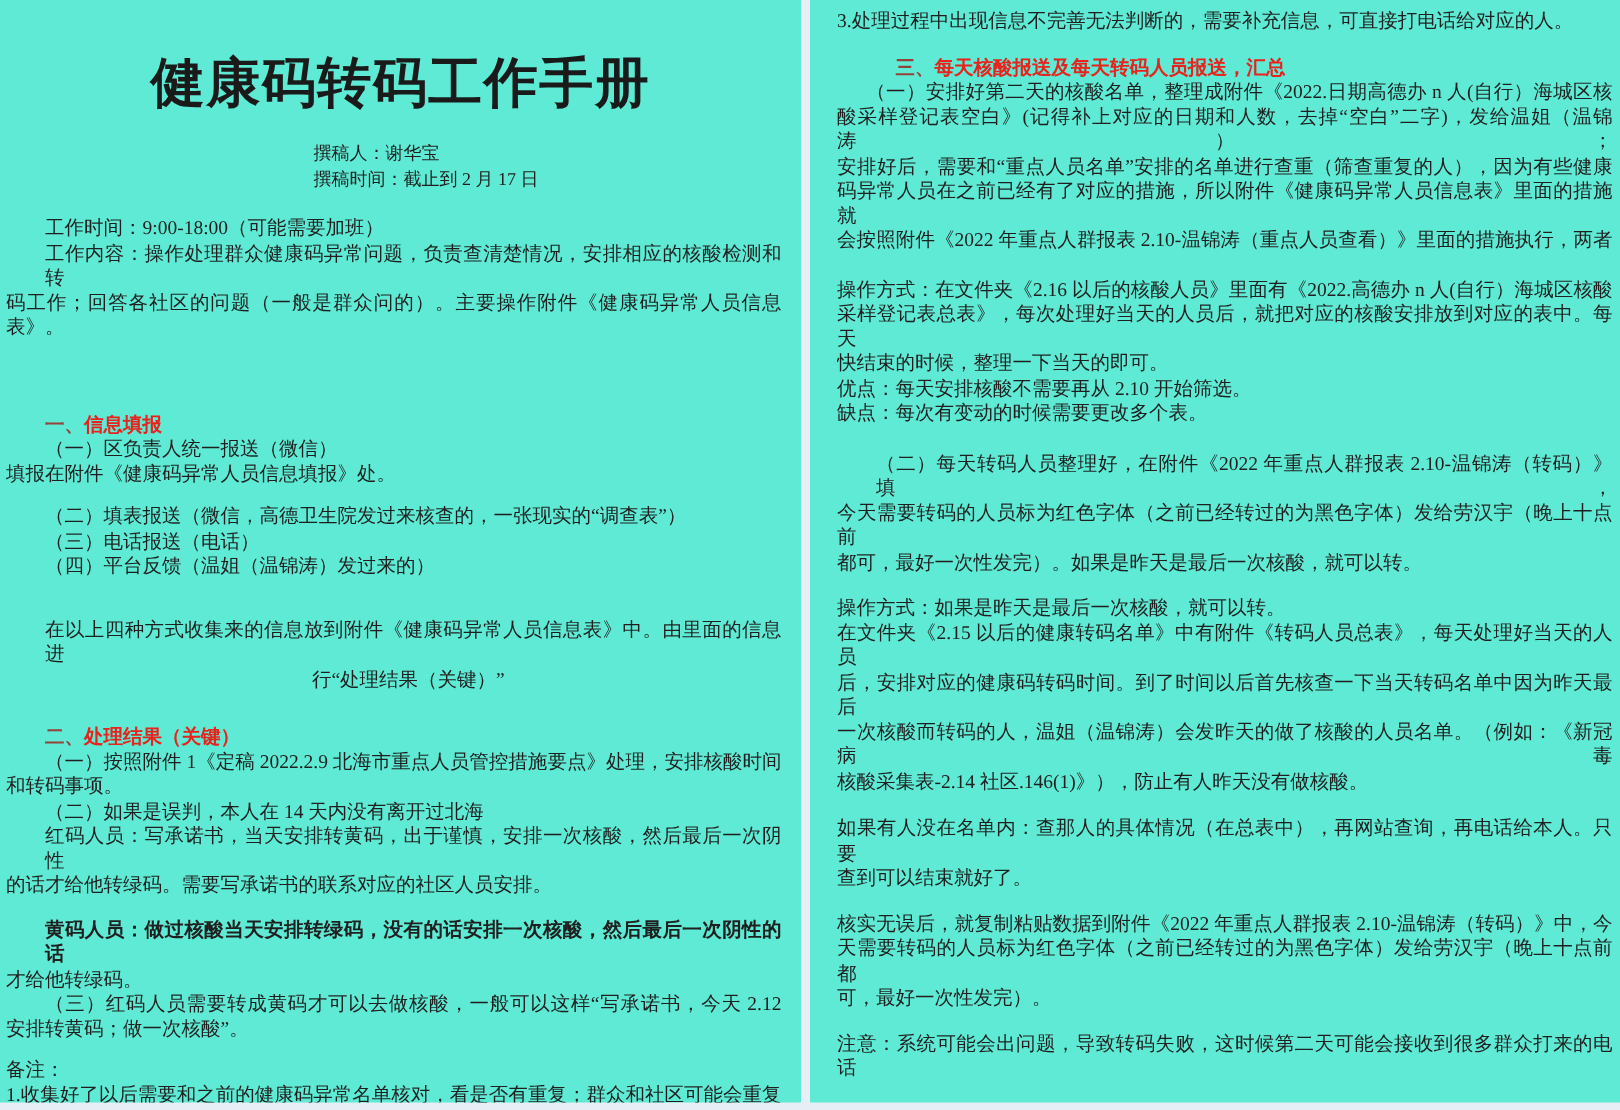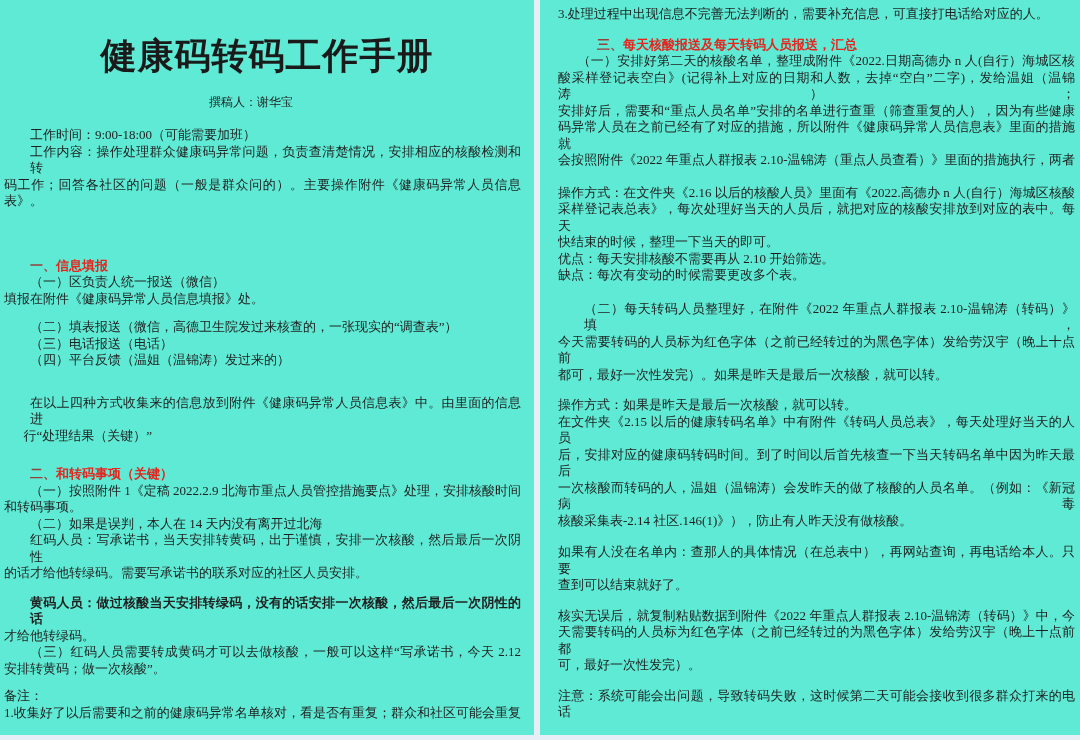--- a/index.html
+++ b/index.html
@@ -50,35 +50,36 @@
   .ln .hprefix{font-weight:bold;}
   .ln.h{font-weight:bold;}
 </style>
 </head>
 <body>
 
 <div class="page" id="page-left">
   <div class="doc-title">健康码转码工作手册</div>
   <div class="author-block">
     <div>撰稿人：谢华宝</div>
+    <div>撰稿时间：截止到 2 月 17 日</div>
   </div>
   <div class="body-col">
       <div class="ln" style="padding-left: 2em;">工作时间：9:00-18:00（可能需要加班）</div>
       <div class="ln fill" style="padding-left: 2em; ">工作内容：操作处理群众健康码异常问题，负责查清楚情况，安排相应的核酸检测和转</div>
       <div class="ln fill">码工作；回答各社区的问题（一般是群众问的）。主要操作附件《健康码异常人员信息</div>
       <div class="ln">表》。</div>
       <div class="ln h" style="padding-left: 2em; margin-top: 48px;"><span class="hprefix" style="color: rgb(150, 66, 60);">一、</span><span style="color: rgb(232, 35, 29);">信息填报</span></div>
       <div class="ln" style="padding-left: 2em;">（一）区负责人统一报送（微信）</div>
       <div class="ln">填报在附件《健康码异常人员信息填报》处。</div>
       <div class="ln" style="padding-left: 2em; margin-top: 12px;">（二）填表报送（微信，高德卫生院发过来核查的，一张现实的“调查表”）</div>
       <div class="ln" style="padding-left: 2em;">（三）电话报送（电话）</div>
       <div class="ln" style="padding-left: 2em;">（四）平台反馈（温姐（温锦涛）发过来的）</div>
       <div class="ln fill" style="padding-left: 2em; margin-top: 26px;">在以上四种方式收集来的信息放到附件《健康码异常人员信息表》中。由里面的信息进</div>
-      <div class="ln" style="padding-left: 1.5em;">行“处理结果（关键）”</div>
-      <div class="ln h" style="padding-left: 2em; margin-top: 22px;"><span class="hprefix" style="color: rgb(150, 66, 60);">二、</span><span style="color: rgb(232, 35, 29);">和转码事项（关键）</span></div>
+      <div class="ln" style="padding-left: 1.5em; text-align: center;">行“处理结果（关键）”</div>
+      <div class="ln h" style="padding-left: 2em; margin-top: 22px;"><span class="hprefix" style="color: rgb(150, 66, 60);">二、</span><span style="color: rgb(232, 35, 29);">处理结果（关键）</span></div>
       <div class="ln fill" style="padding-left: 2em;">（一）按照附件 1《定稿 2022.2.9 北海市重点人员管控措施要点》处理，安排核酸时间</div>
       <div class="ln">和转码事项。</div>
       <div class="ln" style="padding-left: 2em;">（二）如果是误判，本人在 14 天内没有离开过北海</div>
       <div class="ln fill" style="padding-left: 2em;">红码人员：写承诺书，当天安排转黄码，出于谨慎，安排一次核酸，然后最后一次阴性</div>
       <div class="ln">的话才给他转绿码。需要写承诺书的联系对应的社区人员安排。</div>
       <div class="ln fill" style="padding-left: 2em; margin-top: 13px; font-weight: bold;">黄码人员：做过核酸当天安排转绿码，没有的话安排一次核酸，然后最后一次阴性的话</div>
       <div class="ln">才给他转绿码。</div>
       <div class="ln fill" style="padding-left: 2em;">（三）红码人员需要转成黄码才可以去做核酸，一般可以这样“写承诺书，今天 2.12</div>
       <div class="ln">安排转黄码；做一次核酸”。</div>
       <div class="ln" style="margin-top: 11px;">备注：</div>

